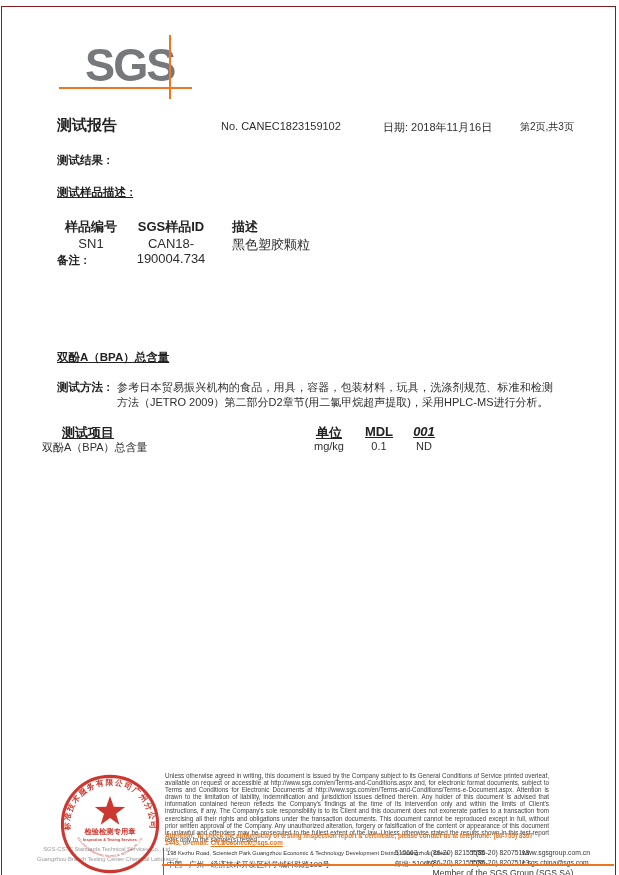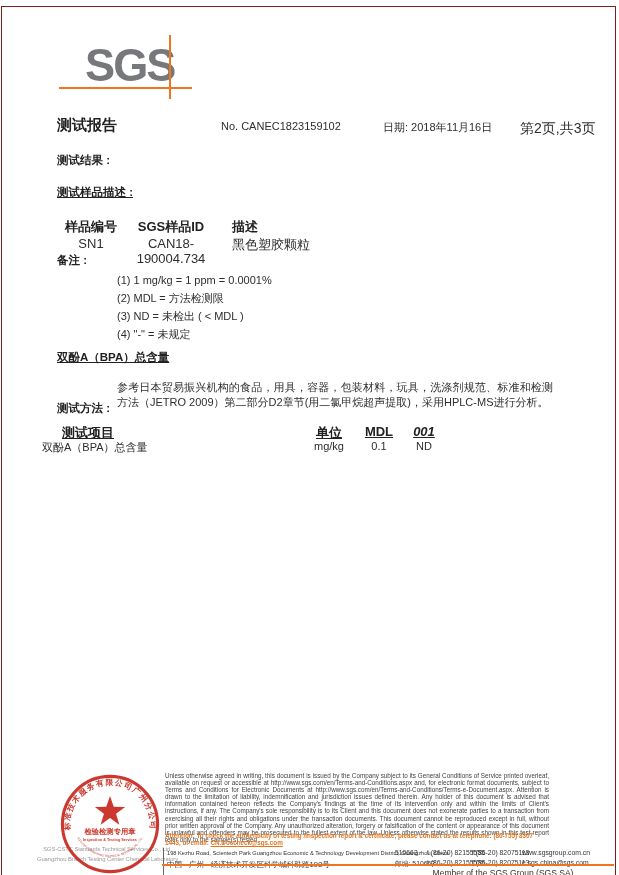--- a/index.html
+++ b/index.html
@@ -9,21 +9,21 @@
   
   .logo-wrap { position:absolute; left:55px; top:24px; width:140px; height:72px; }
   .logo-text { position:absolute; left:28px; top:6px; font-size:47px; font-weight:bold; color:#77787b; letter-spacing:-2px; transform:scaleX(.96); transform-origin:left; }
   .logo-hline { position:absolute; left:2px; top:56px; width:133px; height:2px; background:#ee7623; }
   .logo-vline { position:absolute; left:112px; top:4px; width:2px; height:64px; background:#ee7623; }
 
   
   .report-title { position:absolute; left:55px; top:109px; font-size:15px; font-weight:bold; color:#222; }
   .report-no { position:absolute; left:219px; top:113px; font-size:11px; }
   .report-date { position:absolute; left:381px; top:113px; font-size:11px; }
-  .report-page { position:absolute; left:518px; top:113px; font-size:14px; }
+  .report-page { position:absolute; left:518px; top:113px; font-size:10px; }
 
   .sec-label { position:absolute; font-size:11.5px; font-weight:bold; color:#222; }
   .underlined { text-decoration:underline; }
 
   
   .st-h, .st-c { position:absolute; font-size:13px;margin-top:8px; }
   .st-h { font-weight:bold; color:#222; }
   .center { text-align:center; }
 
   .notes-list { position:absolute; left:115px; top:264px; font-size:11px; line-height:18px; }
@@ -71,29 +71,23 @@
   <div class="sec-label underlined" style="left:55px; top:178px;">测试样品描述 :</div>
 
   <div class="st-h center" style="left:60px; top:203px; width:58px;">样品编号</div>
   <div class="st-h center" style="left:128px; top:203px; width:82px;">SGS样品ID</div>
   <div class="st-h" style="left:230px; top:203px;">描述</div>
   <div class="st-c center" style="left:60px; top:221px; width:58px;">SN1</div>
   <div class="st-c center" style="left:128px; top:221px; width:82px;">CAN18-190004.734</div>
   <div class="st-c" style="left:230px; top:221px;">黑色塑胶颗粒</div>
 
   <div class="sec-label" style="left:55px; top:246px;">备注 :</div>
-  <div class="notes-list">
-    <div>(1) 1 mg/kg = 1 ppm = 0.0001%</div>
-    <div>(2) MDL = 方法检测限</div>
-    <div>(3) ND = 未检出 ( &lt; MDL )</div>
-    <div>(4) "-" = 未规定</div>
-  </div>
 
   <div class="bpa-heading">双酚A（BPA）总含量</div>
-  <div class="sec-label" style="left:55px; top:373px;margin-top:21px;">测试方法 :</div>
+  <div class="sec-label" style="left:55px; top:373px;">测试方法 :</div>
   <div class="method-text">参考日本贸易振兴机构的食品，用具，容器，包装材料，玩具，洗涤剂规范、标准和检测方法（JETRO 2009）第二部分D2章节(用二氯甲烷超声提取)，采用HPLC-MS进行分析。</div>
 
   <div class="rt-h" style="left:60px; top:417px;">测试项目</div>
   <div class="rt-h center" style="left:305px; top:417px; width:44px;">单位</div>
   <div class="rt-h center" style="left:355px; top:417px; width:44px;">MDL</div>
   <div class="rt-h center italic" style="left:400px; top:417px; width:44px;">001</div>
   <div class="rt-c" style="left:40px; top:433px;">双酚A（BPA）总含量</div>
   <div class="rt-c center" style="left:305px; top:433px; width:44px;">mg/kg</div>
   <div class="rt-c center" style="left:355px; top:433px; width:44px;">0.1</div>
   <div class="rt-c center" style="left:400px; top:433px; width:44px;">ND</div>

